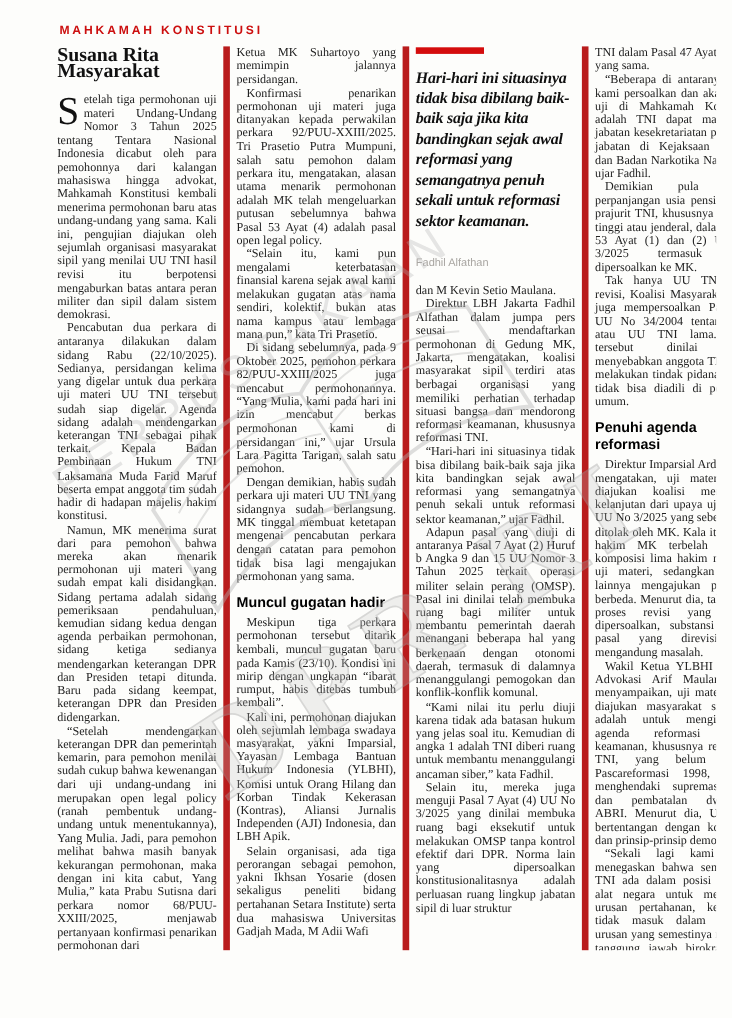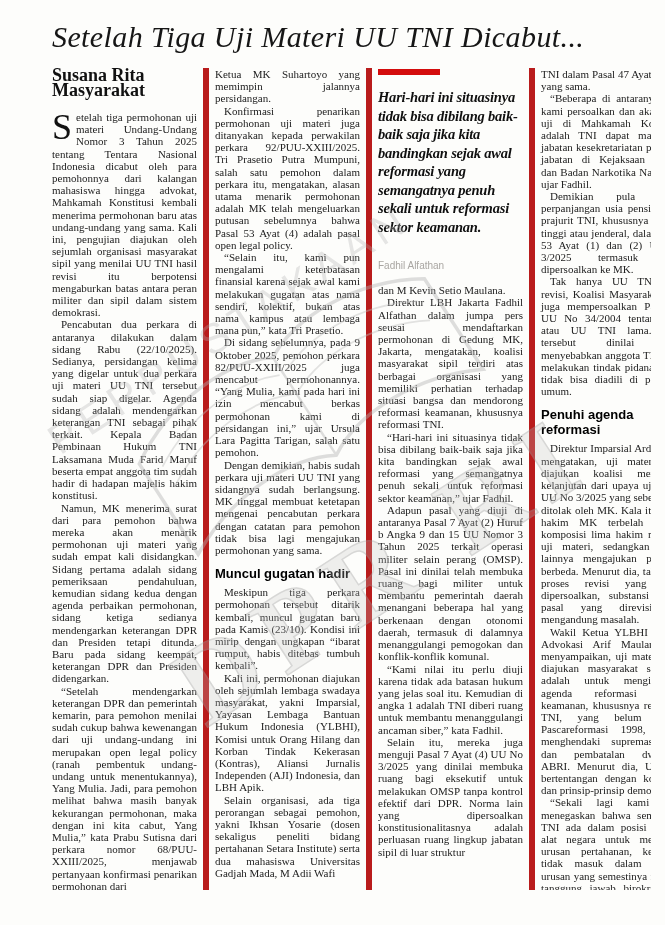--- a/index.html
+++ b/index.html
@@ -110,21 +110,21 @@
     pointer-events:none;
     opacity:.42;
     z-index:5;
   }
 </style>
 </head>
 <body>
 
 <div class="page">
 
-  <h1 class="headline">Setelah Tiga Uji Materi UU TNI Dicabut...</h1>
+  <div class="kicker">MAHKAMAH KONSTITUSI</div>
 
   <div class="columns">
 
     <div class="col">
       <div class="byline">
         <div>Susana Rita</div>
         <div>Masyarakat</div>
       </div>
       <p class="lead"><span class="dropcap">S</span><span>etelah tiga permohonan uji materi Undang-Undang Nomor 3 Tahun 2025 tentang Tentara Nasional Indonesia dicabut oleh para pemohonnya dari kalangan mahasiswa hingga advokat, Mahkamah Konstitusi kembali menerima permohonan baru atas undang-undang yang sama. Kali ini, pengujian diajukan oleh sejumlah organisasi masyarakat sipil yang menilai UU TNI hasil revisi itu berpotensi mengaburkan batas antara peran militer dan sipil dalam sistem demokrasi.</span></p>
       <p>Pencabutan dua perkara di antaranya dilakukan dalam sidang Rabu (22/10/2025). Sedianya, persidangan kelima yang digelar untuk dua perkara uji materi UU TNI tersebut sudah siap digelar. Agenda sidang adalah mendengarkan keterangan TNI sebagai pihak terkait. Kepala Badan Pembinaan Hukum TNI Laksamana Muda Farid Maruf beserta empat anggota tim sudah hadir di hadapan majelis hakim konstitusi.</p>

